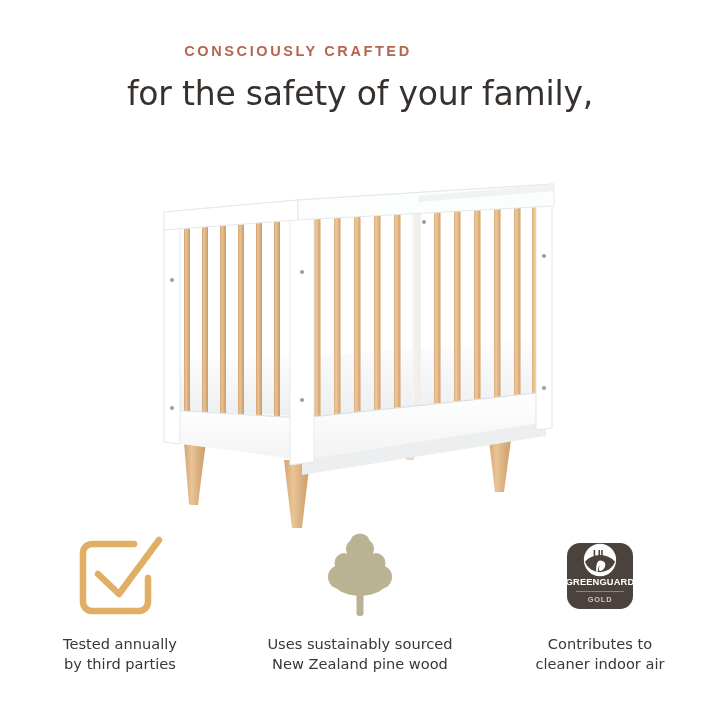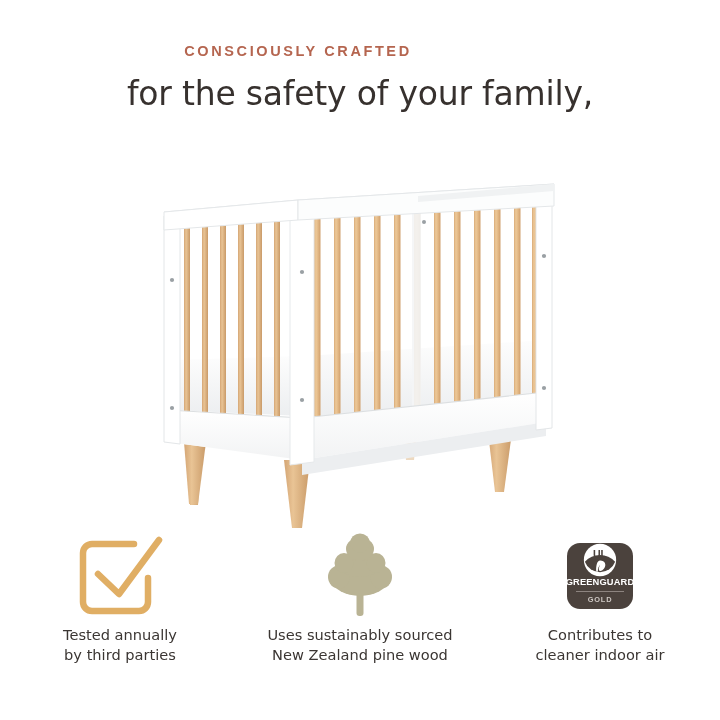--- a/index.html
+++ b/index.html
@@ -74,21 +74,21 @@
     flex-direction: column;
     align-items: center;
   }
   .feature-icon {
     height: 92px;
     display: flex;
     align-items: center;
     justify-content: center;
   }
   .feature-caption {
-    margin-top: 3px;
+    margin-top: 12px;
     text-align: center;
     font-size: 14.6px;
     line-height: 19.5px;
     color: #3b3633;
     font-family: "DejaVu Sans", sans-serif;
   }
   .feature-caption .cl { display: block; }
 
   
   .gg-badge {

